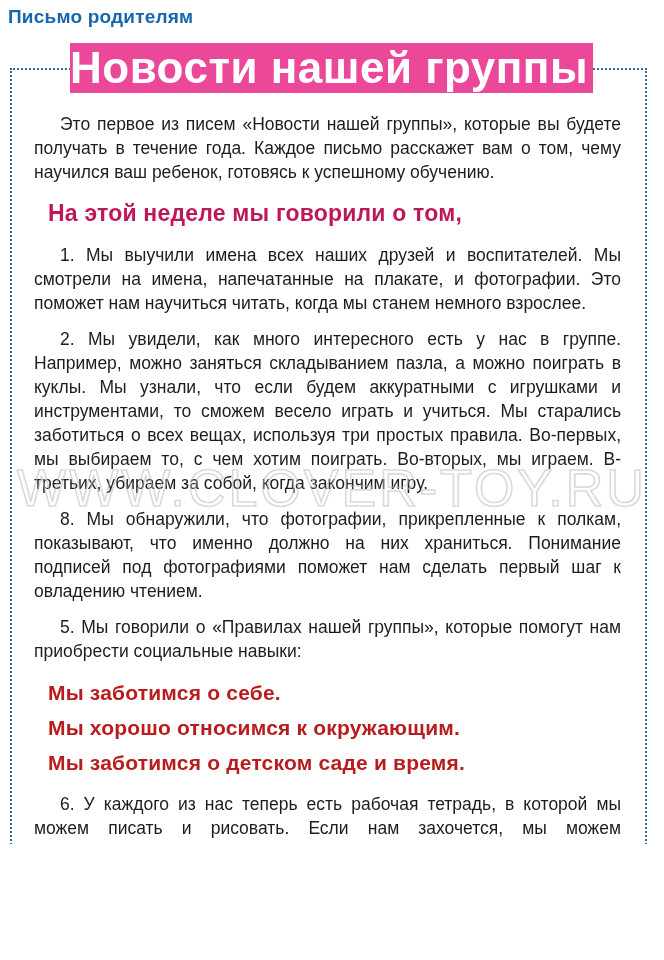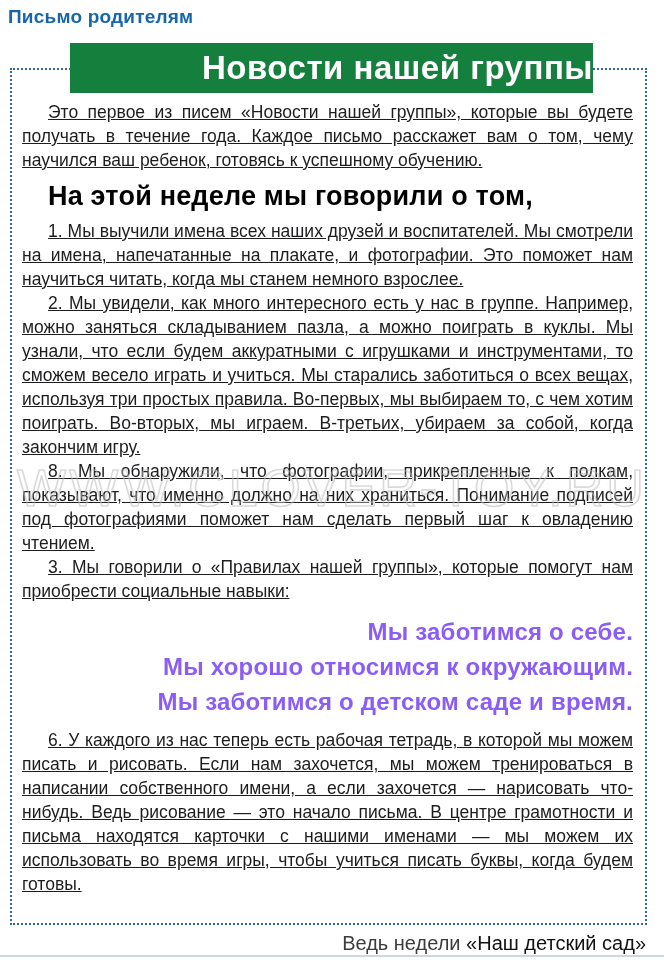--- a/index.html
+++ b/index.html
@@ -1,20 +1,20 @@
 <!DOCTYPE html>
 <html><head>
 <meta charset="utf-8">
 <style>
   * { margin: 0; padding: 0; box-sizing: border-box; }
   html, body { background: #ffffff; }
   .page {
     position: relative;
     width: 664px;
-    height: 960px;
+    height: 844px;
     background: #ffffff;
     overflow: hidden;
     font-family: "Liberation Sans", sans-serif;
   }
   .doc-label {
     position: absolute;
     left: 8px;
     top: 6px;
     font-size: 19px;
     font-weight: bold;
@@ -28,63 +28,62 @@
     width: 637px;
     height: 857px;
     border: 2px dotted #31699f;
   }
   .banner {
     position: absolute;
     left: 70px;
     top: 43px;
     width: 523px;
     height: 50px;
-    background: #15803d;
+    background: #ec4899;
     color: #ffffff;
-    font-size: 33px;
+    font-size: 44px;
     font-weight: bold;
     letter-spacing: 0.5px;
     display: flex;
     align-items: center;
-    justify-content: flex-end;
+    justify-content: flex-start;
     z-index: 2;
   }
   .content {
     position: absolute;
     left: 22px;
     top: 100px;
     width: 611px;
     color: #1d1d1f;
     font-size: 17.5px;
     line-height: 24px;
     text-align: justify;
   }
   .content p {
     text-indent: 26px;
-    margin: 0;
-    text-decoration: underline;
+    margin: 12px;
   }
   .section-heading {
     margin: 7px 0 5px 0;
     padding-left: 26px;
-    color: #000000;
-    font-size: 27px;
+    color: #be185d;
+    font-size: 23px;
     line-height: 35px;
     font-weight: bold;
     text-align: left;
     letter-spacing: 0.2px;
   }
   .rules {
     margin: 11px 0 9px 0;
     padding-left: 26px;
-    color: #8b5cf6;
-    font-size: 24px;
+    color: #b91c1c;
+    font-size: 21px;
     line-height: 35px;
     font-weight: bold;
-    text-align: right;
+    text-align: left;
     letter-spacing: 0.2px;
   }
   .watermark {
     position: absolute;
     left: 0;
     right: 0;
     top: 458px;
     text-align: center;
     font-size: 52px;
     font-weight: normal;
@@ -133,21 +132,21 @@
 
     <p>Это первое из писем «Новости нашей группы», которые вы будете получать в течение года. Каждое письмо расскажет вам о том, чему научился ваш ребенок, готовясь к успешному обучению.</p>
 
     <div class="section-heading">
       <div>На этой неделе мы говорили о том,</div>
     </div>
 
     <p>1. Мы выучили имена всех наших друзей и воспитателей. Мы смотрели на имена, напечатанные на плакате, и фотографии. Это поможет нам научиться читать, когда мы станем немного взрослее.</p>
     <p>2. Мы увидели, как много интересного есть у нас в группе. Например, можно заняться складыванием пазла, а можно поиграть в куклы. Мы узнали, что если будем аккуратными с игрушками и инструментами, то сможем весело играть и учиться. Мы старались заботиться о всех вещах, используя три простых правила. Во-первых, мы выбираем то, с чем хотим поиграть. Во-вторых, мы играем. В-третьих, убираем за собой, когда закончим игру.</p>
     <p>8. Мы обнаружили, что фотографии, прикрепленные к полкам, показывают, что именно должно на них храниться. Понимание подписей под фотографиями поможет нам сделать первый шаг к овладению чтением.</p>
-    <p>3. Мы говорили о «Правилах нашей группы», которые помогут нам приобрести социальные навыки:</p>
+    <p>5. Мы говорили о «Правилах нашей группы», которые помогут нам приобрести социальные навыки:</p>
 
     <div class="rules">
       <div>Мы заботимся о себе.</div>
       <div>Мы хорошо относимся к окружающим.</div>
       <div>Мы заботимся о детском саде и время.</div>
     </div>
 
     <p>6. У каждого из нас теперь есть рабочая тетрадь, в которой мы можем писать и рисовать. Если нам захочется, мы можем тренироваться в написании собственного имени, а если захочется — нарисовать что-нибудь. Ведь рисование — это начало письма. В центре грамотности и письма находятся карточки с нашими именами — мы можем их использовать во время игры, чтобы учиться писать буквы, когда будем готовы.</p>
 
   </div>

